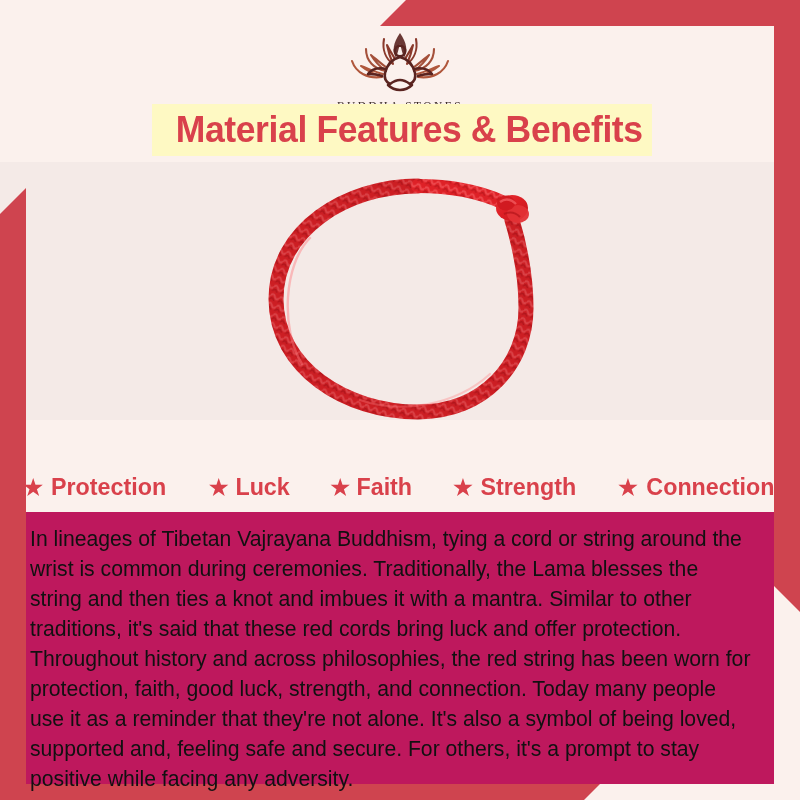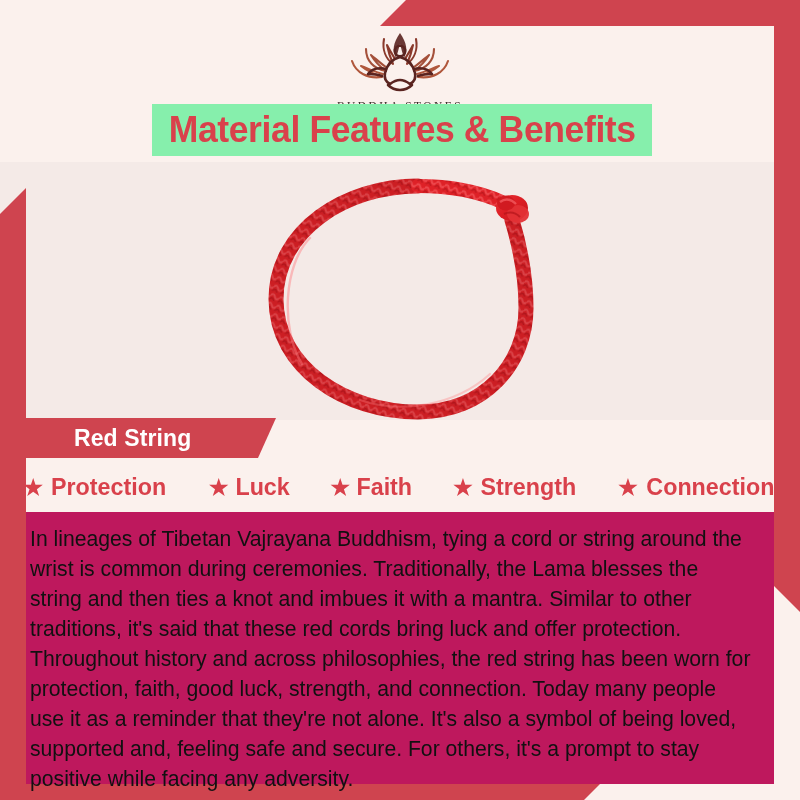--- a/index.html
+++ b/index.html
@@ -91,24 +91,24 @@
     font-size: 11.5px;
     letter-spacing: 2.4px;
     color: #3a2a26;
   }
 
   
   .title-banner {
     position: absolute;
     left: 152px; top: 104px;
     width: 500px; height: 52px;
-    background: #86efac;
-    display: flex;
-    align-items: center;
-    justify-content: center;
+    background: #fef9c3;
+    display: flex;
+    align-items: center;
+    justify-content: flex-end;
   }
   .title-text {
     font-family: "Liberation Sans Narrow", "Liberation Sans", sans-serif;
     font-size: 37px;
     font-weight: bold;
     color: #d9414b;
     letter-spacing: -0.4px;
     transform: scaleX(0.96);
   }
 
@@ -260,23 +260,20 @@
         <ellipse cx="256" cy="35" rx="9" ry="7.5" fill="#cf1a20" opacity="0.9"></ellipse>
         <path d="M250 34 q8 -6 16 2" stroke="#f25a5f" stroke-width="2.4" fill="none" opacity="0.8"></path>
         <path d="M254 46 q9 -4 16 3" stroke="#b3141a" stroke-width="2" fill="none" opacity="0.7"></path>
       </g>
 
       <path d="M60 70 C 34 96, 30 160, 52 196" fill="none" stroke="#ff7d80" stroke-width="2.4" opacity="0.45" stroke-linecap="round"></path>
       <path d="M110 232 C 150 246, 205 238, 240 206" fill="none" stroke="#ff7d80" stroke-width="2.2" opacity="0.35" stroke-linecap="round"></path>
     </svg>
   </div>
 
-  <div class="label-ribbon">
-    <span class="label-ribbon-text">Red String</span>
-  </div>
 
   <div class="features">
     <div class="feature">
       <span class="star-icon">★</span>
       <span class="feature-label">Protection</span>
     </div>
     <div class="feature">
       <span class="star-icon">★</span>
       <span class="feature-label">Luck</span>
     </div>

